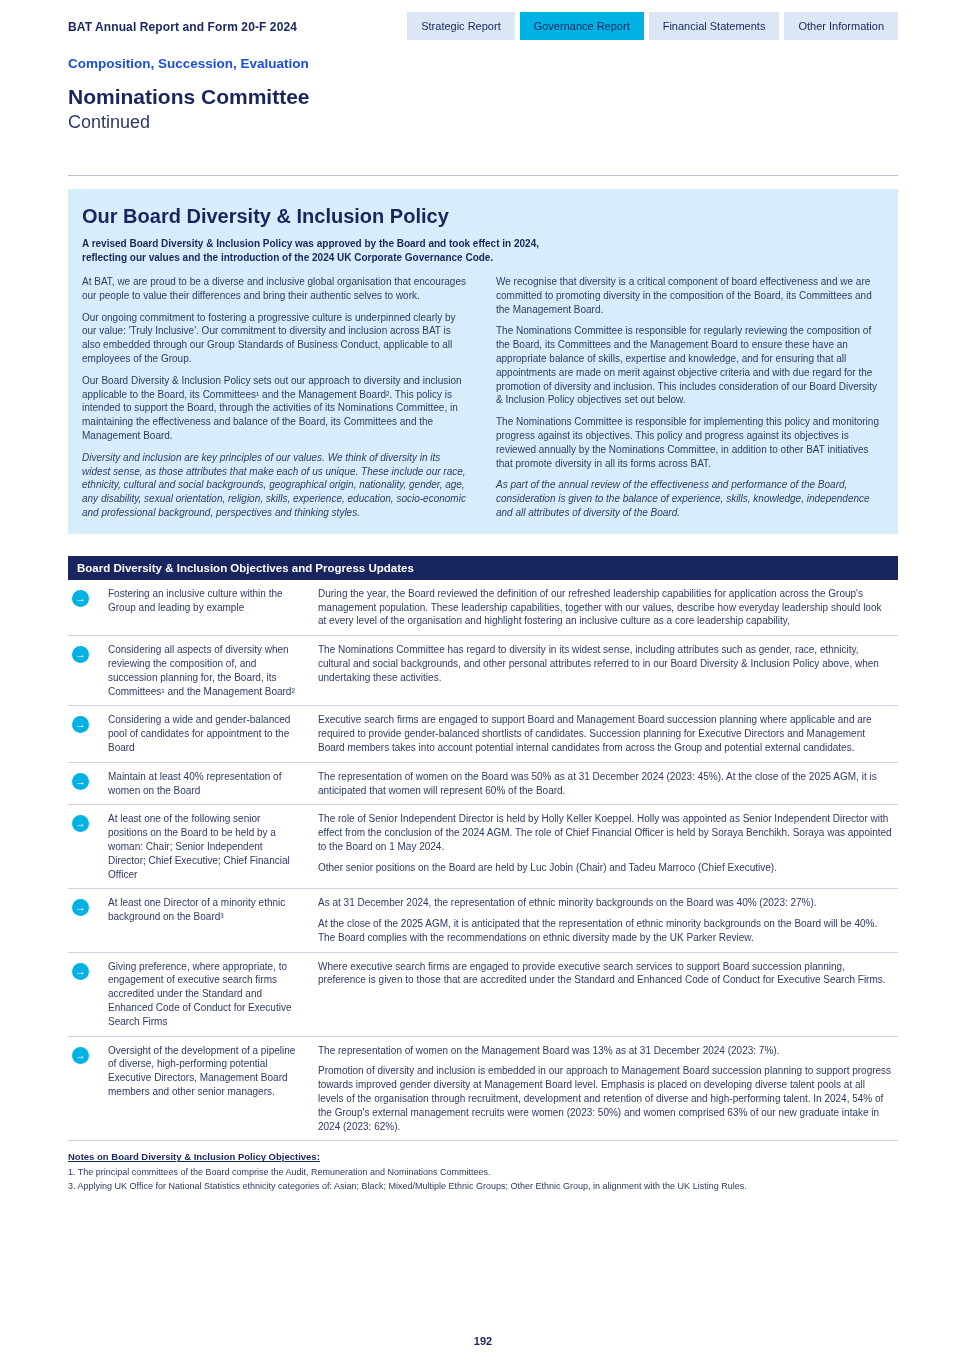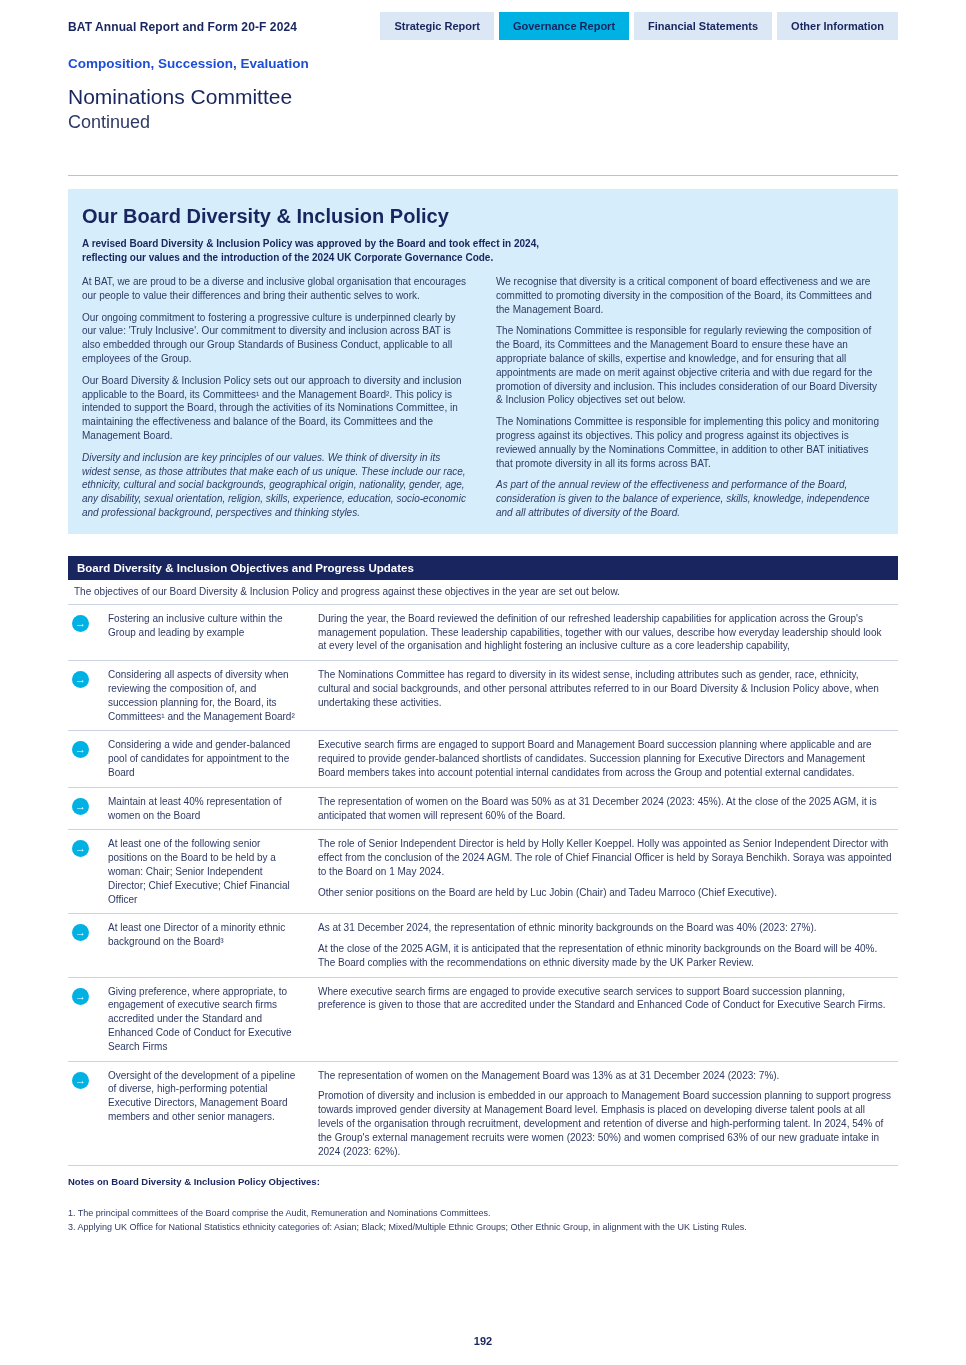--- a/index.html
+++ b/index.html
@@ -18,28 +18,28 @@
   }
   .content { padding: 12px 68px 0 68px; }
 
   
   .top-header { display: flex; justify-content: space-between; align-items: flex-start; }
   .report-title {
     font-size: 12px; font-weight: bold; color: #18255e; padding-top: 8px; letter-spacing: .1px;
   }
   .tabs { display: flex; gap: 5px; }
   .tab {
-    background: #dbe7f4; color: #18255e; font-size: 11px; font-weight: bold;
+    background: #dbe7f4; color: #18255e; font-size: 11px; font-weight: normal;
     padding: 8px 14px; white-space: nowrap; cursor: pointer;
   }
   .tab.active { background: #00b1e4; color: #14245c; }
 
   
   .section-label { margin-top: 16px; color: #1d4ed8; font-size: 13.5px; font-weight: bold; }
-  .page-title { margin-top: 14px; color: #18255e; font-size: 21px; font-weight: normal; }
+  .page-title { margin-top: 14px; color: #18255e; font-size: 21px; font-weight: bold; }
   .page-subtitle { margin-top: 3px; color: #2e3a66; font-size: 18px; font-weight: normal; }
   .rule { margin-top: 42px; border: none; border-top: 1px solid #b9c2cf; }
 
   
   .spotlight-label { margin-top: 26px; color: #00b1e4; font-size: 14px; font-weight: bold; }
   .spotlight-box { margin-top: 13px; background: #d6eefb; padding: 16px 14px 14px 14px; }
   .spotlight-title { color: #18255e; font-size: 20px; font-weight: bold; margin: 0 0 9px 0; }
   .spotlight-intro {
     color: #18255e; font-size: 10px; font-weight: bold; line-height: 1.4;
     max-width: 470px; margin-bottom: 10px;
@@ -68,21 +68,21 @@
     width: 17px; height: 17px; border-radius: 50%;
     background: #00b1e4; color: #ffffff; font-size: 11px; font-weight: bold; line-height: 1;
   }
   .obj-left { font-size: 10px; line-height: 1.38; color: #2e3a66; padding-right: 18px; }
   .obj-right { font-size: 10px; line-height: 1.38; color: #2e3a66; padding-right: 2px; }
   .obj-right p { margin: 0 0 7px 0; }
   .obj-right p:last-child { margin-bottom: 0; }
 
   
   .notes { margin-top: 10px; }
-  .notes-title { font-size: 9.5px; font-weight: bold; color: #18255e; margin-bottom: 20px; }
+  .notes-title { font-size: 9.5px; font-weight: bold; color: #18255e; margin-bottom: 4px; text-decoration: underline; }
   .note-line { font-size: 9px; color: #2e3a66; line-height: 1.55; }
 
   
   .page-footer {
     position: absolute; bottom: 18px; left: 0; width: 100%;
     text-align: center; font-size: 11px; font-weight: bold; color: #18255e;
   }
 </style>
 </head>
 <body>
@@ -120,21 +120,20 @@
         <div class="spotlight-col" id="spot-right">
             <p>We recognise that diversity is a critical component of board effectiveness and we are committed to promoting diversity in the composition of the Board, its Committees and the Management Board.</p>
             <p>The Nominations Committee is responsible for regularly reviewing the composition of the Board, its Committees and the Management Board to ensure these have an appropriate balance of skills, expertise and knowledge, and for ensuring that all appointments are made on merit against objective criteria and with due regard for the promotion of diversity and inclusion. This includes consideration of our Board Diversity &amp; Inclusion Policy objectives set out below.</p>
             <p>The Nominations Committee is responsible for implementing this policy and monitoring progress against its objectives. This policy and progress against its objectives is reviewed annually by the Nominations Committee, in addition to other BAT initiatives that promote diversity in all its forms across BAT.</p>
             <p>As part of the annual review of the effectiveness and performance of the Board, consideration is given to the balance of experience, skills, knowledge, independence and all attributes of diversity of the Board.</p>
           </div>
       </div>
     </section>
 
     <div class="objectives-header">Board Diversity &amp; Inclusion Objectives and Progress Updates</div>
-    <div class="objectives-intro">The objectives of our Board Diversity &amp; Inclusion Policy and progress against these objectives in the year are set out below.</div>
     <div id="objective-rows">
         <div class="obj-row">
           <div class="obj-icon-cell"><span class="arrow-icon">→</span></div>
           <div class="obj-left">Fostering an inclusive culture within the Group and leading by example</div>
           <div class="obj-right">
             <p>During the year, the Board reviewed the definition of our refreshed leadership capabilities for application across the Group's management population. These leadership capabilities, together with our values, describe how everyday leadership should look at every level of the organisation and highlight fostering an inclusive culture as a core leadership capability,</p>
           </div>
         </div>
         <div class="obj-row">
           <div class="obj-icon-cell"><span class="arrow-icon">→</span></div>

